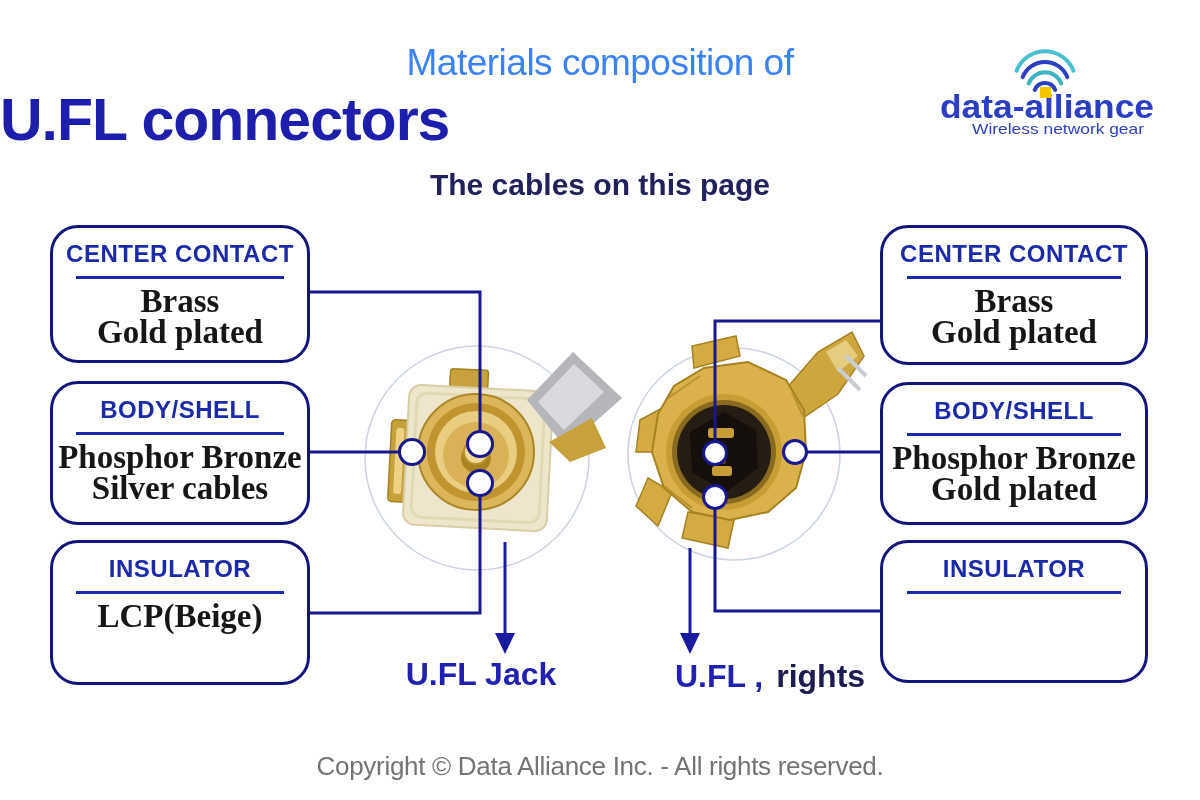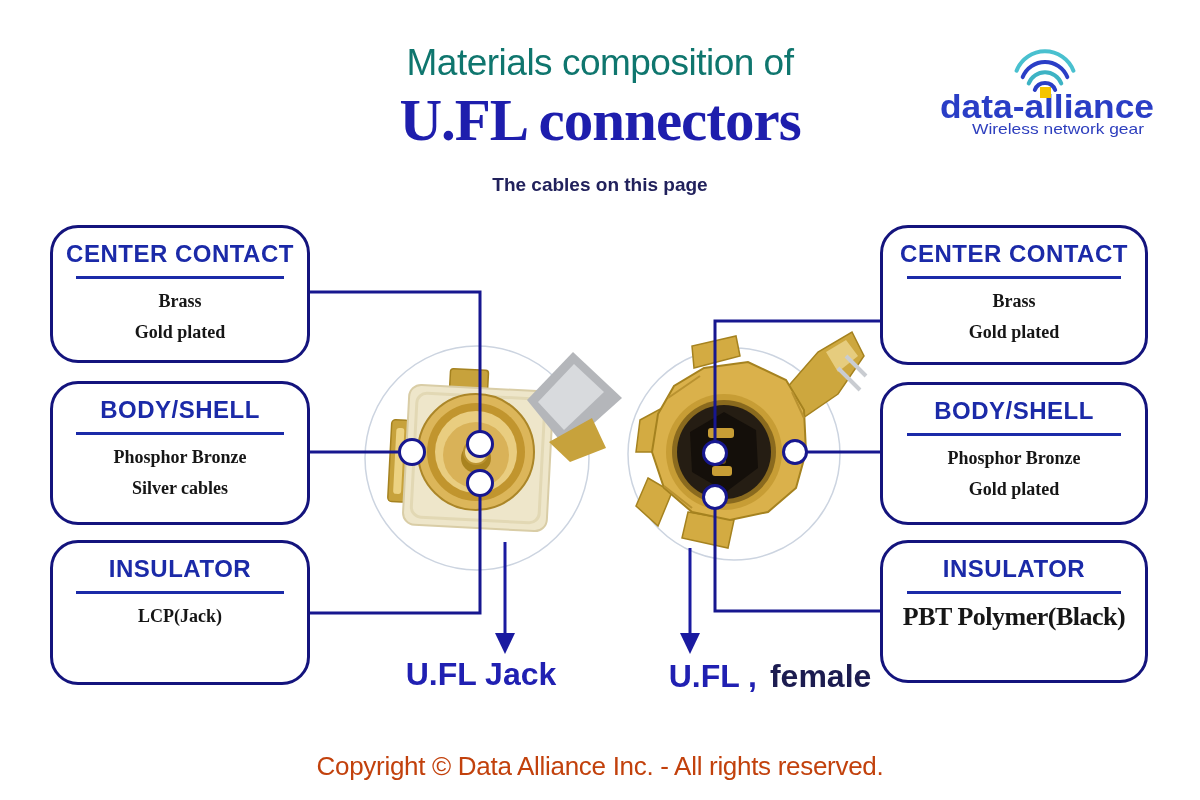--- a/index.html
+++ b/index.html
@@ -4,45 +4,45 @@
 <style>
   html,body{margin:0;padding:0;background:#ffffff;}
   .canvas{
     position:relative;width:1200px;height:800px;background:#ffffff;
     font-family:"Liberation Sans",sans-serif;overflow:hidden;
   }
   .overlay{position:absolute;left:0;top:0;z-index:1;}
   .txt{position:absolute;z-index:2;}
 
   .pretitle{left:0;right:0;top:42px;text-align:center;font-size:37px;
-    color:#0f766e;font-weight:400;letter-spacing:-0.5px;}
-  .title{left:0;right:0;top:86px;text-align:center;font-size:59px;
-    color:#1e1ead;font-weight:700;letter-spacing:-1px;font-family:Liberation Serif, serif;}
-  .subtitle{left:0;right:0;top:168px;text-align:center;font-size:19px;
+    color:#3b82f6;font-weight:400;letter-spacing:-0.5px;}
+  .title{left:0;right:0;top:86px;text-align:left;font-size:59px;
+    color:#1e1ead;font-weight:700;letter-spacing:-1px;}
+  .subtitle{left:0;right:0;top:168px;text-align:center;font-size:30px;
     color:#21215c;font-weight:700;line-height:34px;}
 
   .logo{left:928px;top:40px;width:238px;height:100px;}
 
   .info-box{position:absolute;z-index:2;background:#ffffff;
     border:3px solid #14147d;border-radius:28px;text-align:center;box-sizing:border-box;}
   .lbox{left:50px;width:260px;}
   .rbox{left:880px;width:268px;}
   .box-heading{margin-top:12px;font-size:24px;font-weight:700;color:#1b2aa8;letter-spacing:0.5px;}
   .box-divider{height:0;border-top:3px solid #1b2aa8;width:82%;margin:8px auto 7px auto;}
-  .box-text{font-family:"Liberation Serif",serif;font-weight:700;font-size:18px;
+  .box-text{font-family:"Liberation Serif",serif;font-weight:700;font-size:33px;
     color:#161616;line-height:31px;}
   .box-text.tight{font-size:26px;letter-spacing:-0.5px;}
 
   .photo-label{font-size:32px;font-weight:700;color:#2020b2;text-align:center;}
   .lab-left{left:378px;top:656px;width:206px;}
   .lab-right{left:640px;top:658px;width:260px;white-space:nowrap;}
   .lab-right .part2{color:#1c1c50;margin-left:13px;}
 
   .footer{left:0;right:0;top:751px;text-align:center;font-size:26px;
-    color:#c2410c;font-weight:400;letter-spacing:-0.3px;}
+    color:#737373;font-weight:400;letter-spacing:-0.3px;}
 </style>
 </head>
 <body>
 
 <div class="canvas">
 
   <svg class="overlay" width="1200" height="800" viewBox="0 0 1200 800">
 
     <g>
       <circle cx="477" cy="458" r="112" fill="#ffffff" stroke="#ccd4e0" stroke-width="1.5"></circle>
@@ -144,21 +144,21 @@
     <div class="box-divider"></div>
     <div class="box-text">
       <div>Phosphor Bronze</div>
       <div>Silver cables</div>
     </div>
   </div>
   <div class="info-box lbox" style="top:540px;height:145px;">
     <div class="box-heading">INSULATOR</div>
     <div class="box-divider"></div>
     <div class="box-text">
-      <div>LCP(Jack)</div>
+      <div>LCP(Beige)</div>
     </div>
   </div>
 
   <div class="info-box rbox" style="top:225px;height:140px;">
     <div class="box-heading">CENTER CONTACT</div>
     <div class="box-divider"></div>
     <div class="box-text">
       <div>Brass</div>
       <div>Gold plated</div>
     </div>
@@ -167,24 +167,21 @@
     <div class="box-heading">BODY/SHELL</div>
     <div class="box-divider"></div>
     <div class="box-text">
       <div>Phosphor Bronze</div>
       <div>Gold plated</div>
     </div>
   </div>
   <div class="info-box rbox" style="top:540px;height:143px;">
     <div class="box-heading">INSULATOR</div>
     <div class="box-divider"></div>
-    <div class="box-text tight">
-      <div>PBT Polymer(Black)</div>
-    </div>
   </div>
 
   <div class="txt photo-label lab-left">U.FL Jack</div>
   <div class="txt photo-label lab-right">
-    <span class="part1">U.FL ,</span><span class="part2">female</span>
+    <span class="part1">U.FL ,</span><span class="part2">rights</span>
   </div>
 
   <div class="txt footer">Copyright © Data Alliance Inc. - All rights reserved.</div>
 </div>
 
 </body></html>

